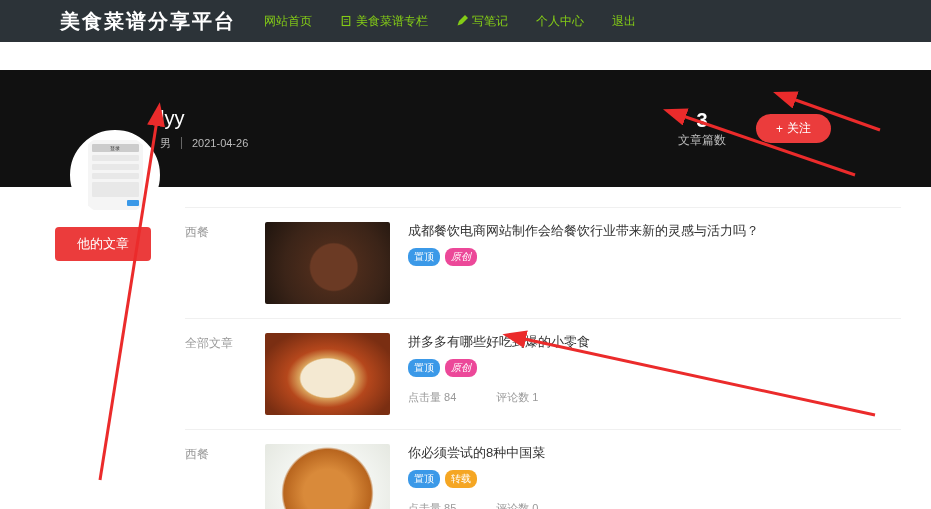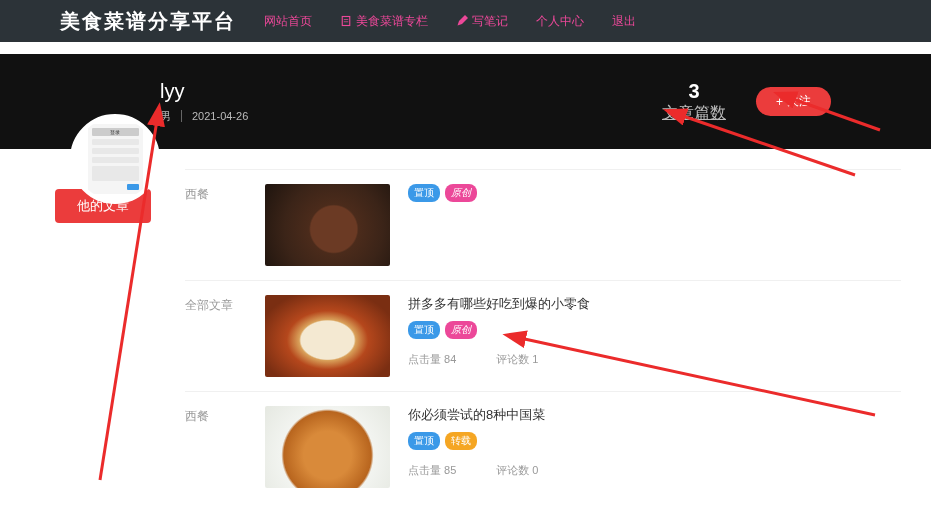--- a/index.html
+++ b/index.html
@@ -22,34 +22,34 @@
   padding-left: 60px;
   gap: 28px;
 }
 .site-title {
   font-size: 20px;
   font-weight: bold;
   letter-spacing: 2px;
   color: #fff;
 }
 .nav-link {
-  color: #ec4899;
+  color: #84cc16;
   font-size: 12px;
   cursor: pointer;
   display: flex;
   align-items: center;
   gap: 4px;
 }
 .nav-link svg { width: 12px; height: 12px; fill: #ddd; }
 
 
 .profile-band {
   background: #111;
-  margin-top: 12px;
-  height: 95px;
+  margin-top: 28px;
+  height: 117px;
   display: flex;
   align-items: center;
   padding-left: 160px;
   padding-right: 100px;
   color: #fff;
   position: relative;
 }
 .avatar-wrap {
   position: absolute;
   left: 70px;
@@ -90,21 +90,21 @@
   display: flex;
   align-items: center;
   gap: 10px;
 }
 .user-meta .divider { width:1px; height:12px; background:#666; }
 .stats-block {
   margin-left: auto;
   text-align: center;
 }
 .stats-block .num { font-size: 20px; color: #fff; font-weight: bold; }
-.stats-block .lbl { font-size: 16px; color: #bbb; text-decoration: underline; }
+.stats-block .lbl { font-size: 12px; color: #bbb; }
 .follow-btn {
   margin-left: 30px;
   background: #eb3c3c;
   color: #fff;
   font-size: 12px;
   border: none;
   border-radius: 15px;
   padding: 6px 20px;
   cursor: pointer;
   display: flex;
@@ -268,20 +268,21 @@
 <div class="content-area">
   <div class="sidebar">
     <button class="side-btn">他的文章</button>
   </div>
   <div class="main-col">
     <div id="article-list">
         <div class="article-row">
           <div class="cat-label">西餐</div>
           <div class="thumb braised"></div>
           <div class="article-body">
+            <div class="article-title">成都餐饮电商网站制作会给餐饮行业带来新的灵感与活力吗？</div>
             <div class="tag-row">
               <span class="tag blue">置顶</span>
               <span class="tag red">原创</span>
             </div>
           </div>
         </div>
         <div class="article-row">
           <div class="cat-label">全部文章</div>
           <div class="thumb porridge"></div>
           <div class="article-body">

